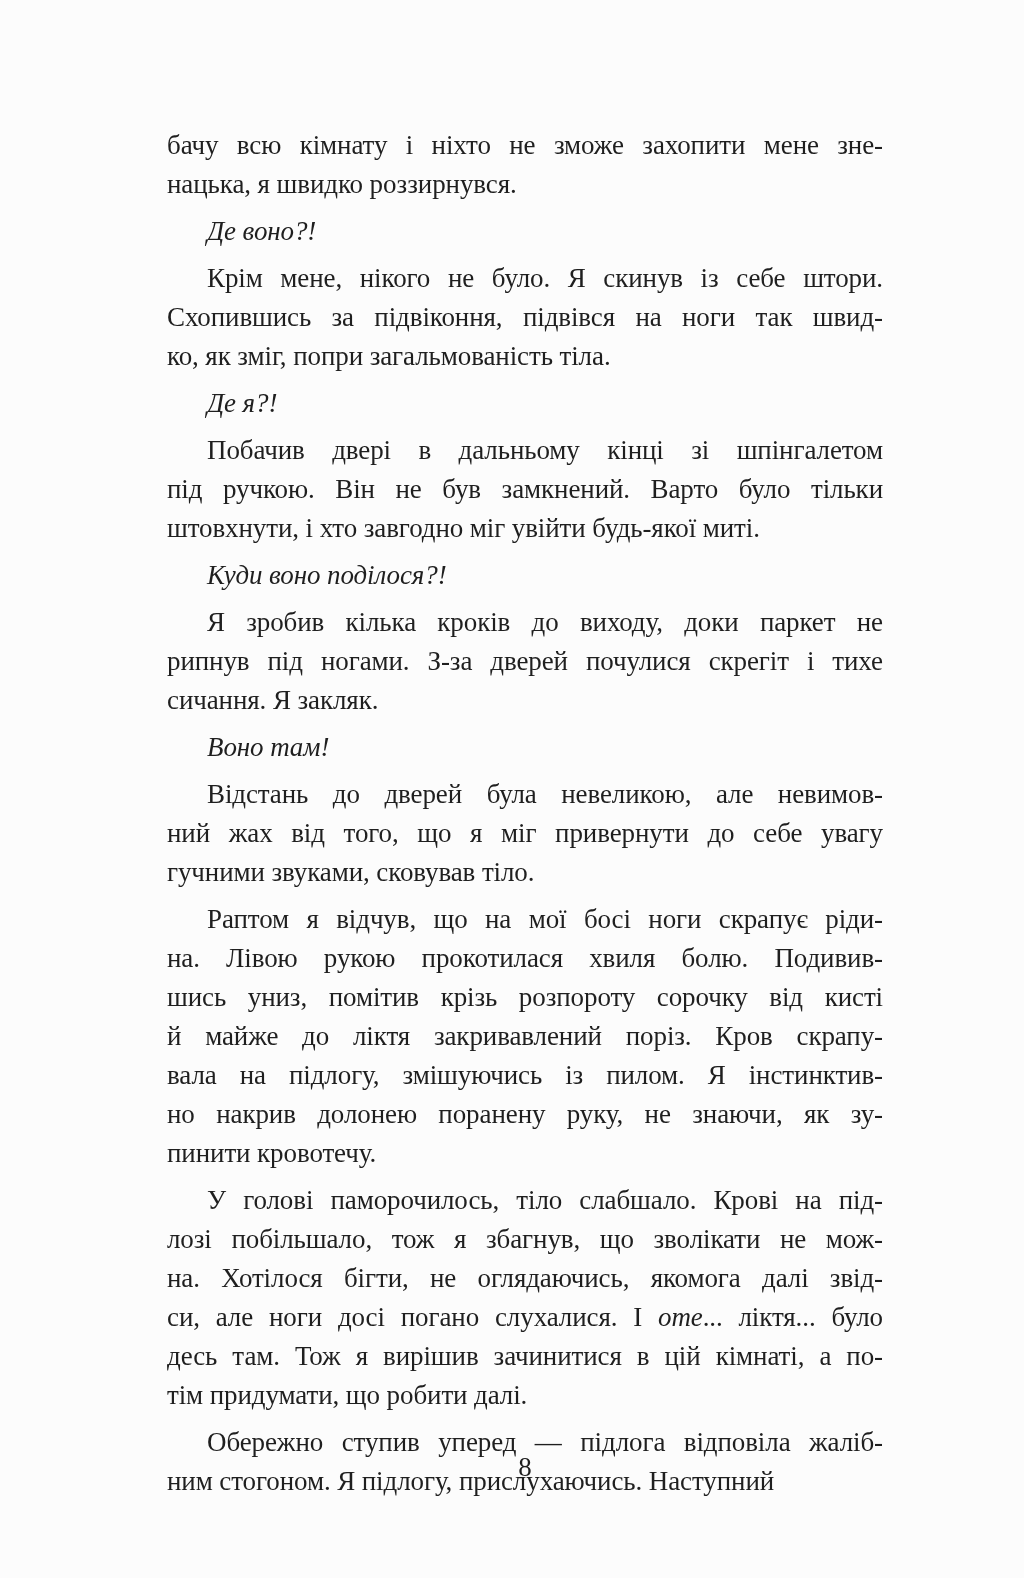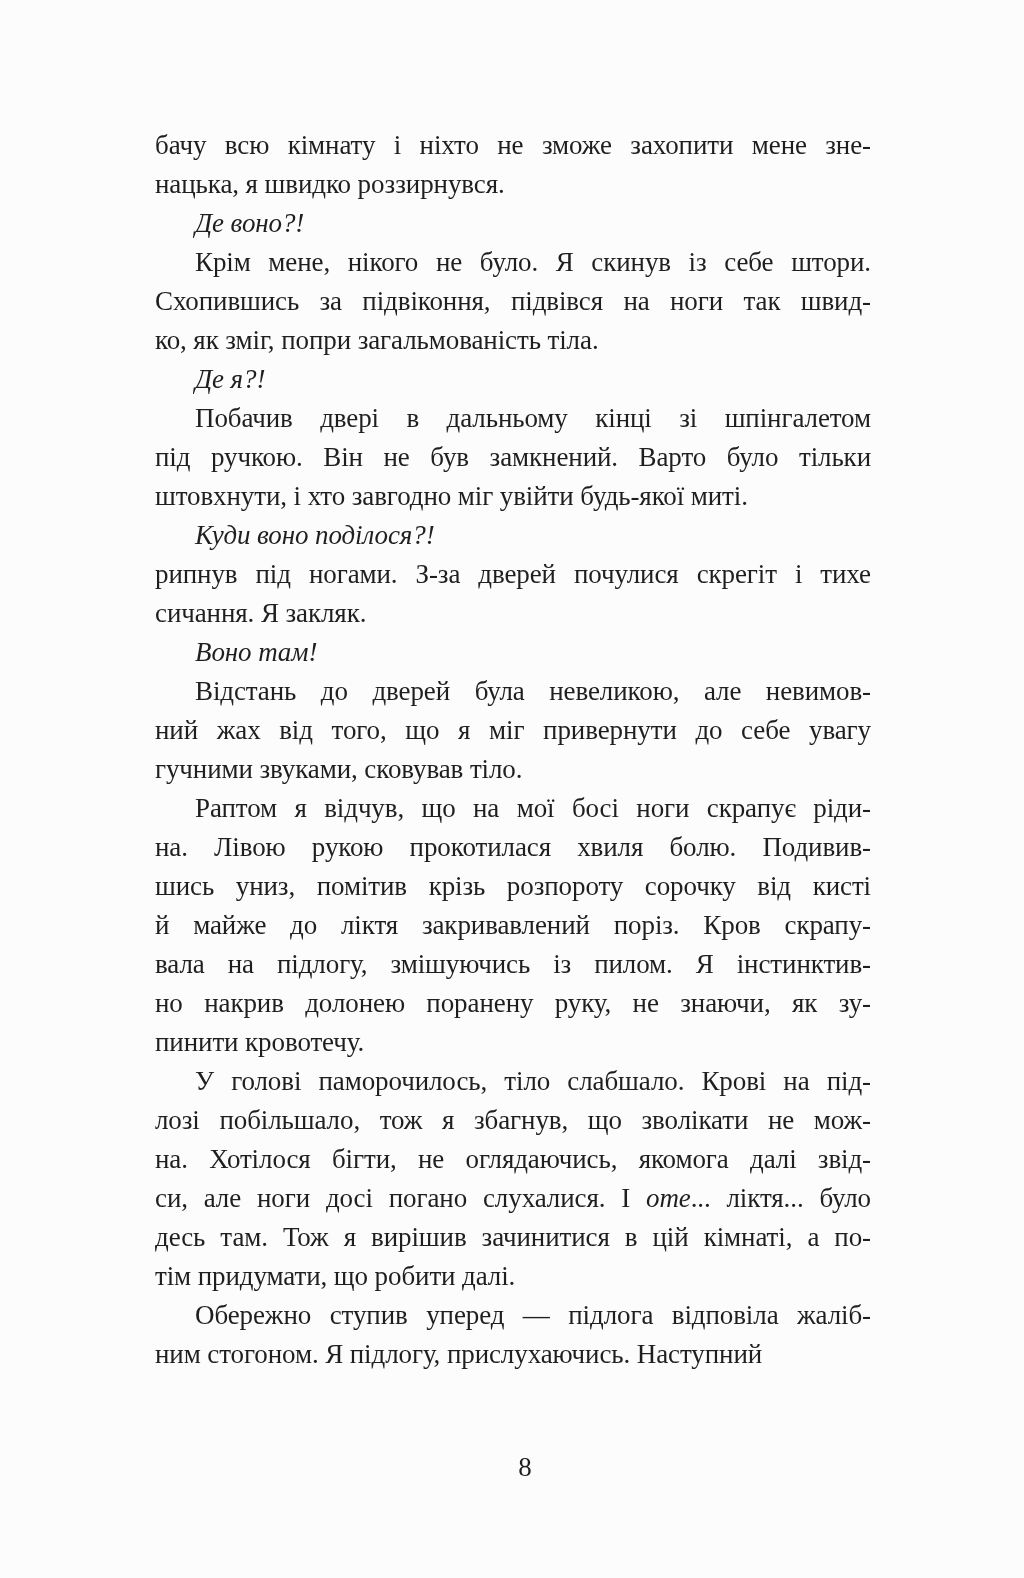--- a/index.html
+++ b/index.html
@@ -12,39 +12,40 @@
     width: 1024px;
     height: 1578px;
     margin: 0 auto;
     background: #fcfcfc;
     color: #1f1f1f;
     font-family: "Liberation Serif", "DejaVu Serif", serif;
     overflow: hidden;
   }
   .text-block {
     position: absolute;
-    left: 155px;
+    left: 167px;
     top: 126px;
     width: 716px;
     font-size: 27px;
     line-height: 39px;
     letter-spacing: -0.1px;
   }
   .line {
     height: 39px;
     overflow: hidden;
     text-align: left;
   }
   
   .line.j {
     text-align: justify;
     text-align-last: justify;
   }
   .line.ind {
     padding-left: 40px;
+    margin-top: 8px;
   }
   .line.thought {
     font-style: italic;
   }
   .line em {
     font-style: italic;
   }
   .page-number {
     position: absolute;
     left: 167px;
@@ -85,20 +86,21 @@
       <div class="line j ind">Побачив двері в дальньому кінці зі шпінгалетом</div>
       <div class="line j">під ручкою. Він не був замкнений. Варто було тільки</div>
       <div class="line">штовхнути, і хто завгодно міг увійти будь-якої миті.</div>
     </div>
 
     <div class="para">
       <div class="line thought ind">Куди воно поділося?!</div>
     </div>
 
     <div class="para">
+      <div class="line j ind">Я зробив кілька кроків до виходу, доки паркет не</div>
       <div class="line j">рипнув під ногами. З-за дверей почулися скрегіт і тихе</div>
       <div class="line">сичання. Я закляк.</div>
     </div>
 
     <div class="para">
       <div class="line thought ind">Воно там!</div>
     </div>
 
     <div class="para">
       <div class="line j ind">Відстань до дверей була невеликою, але невимов-</div>

